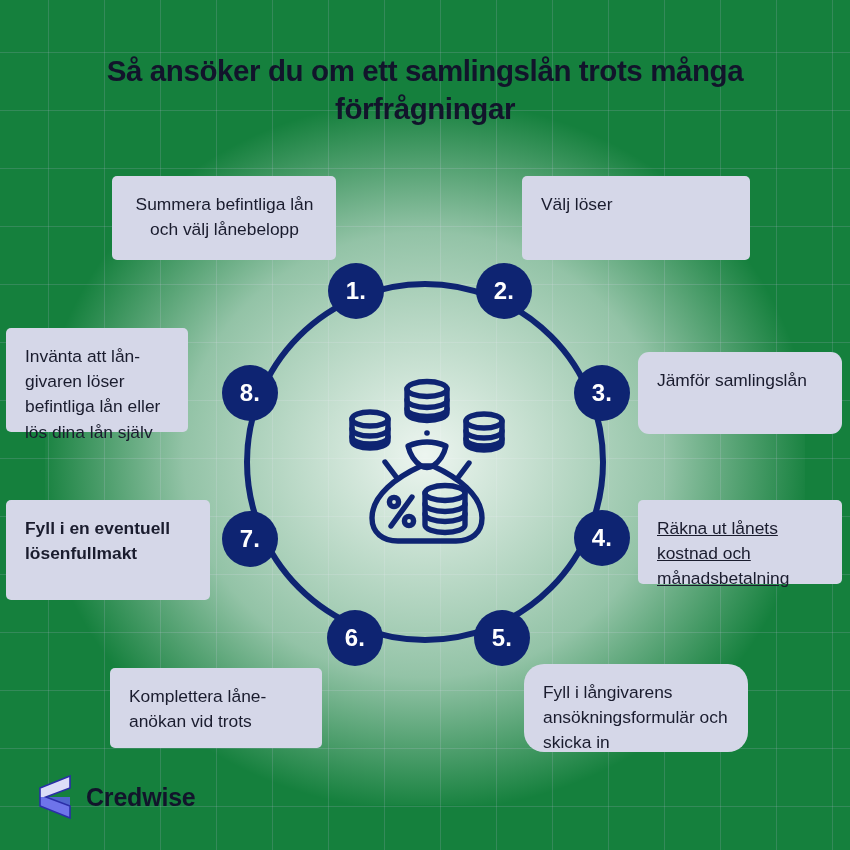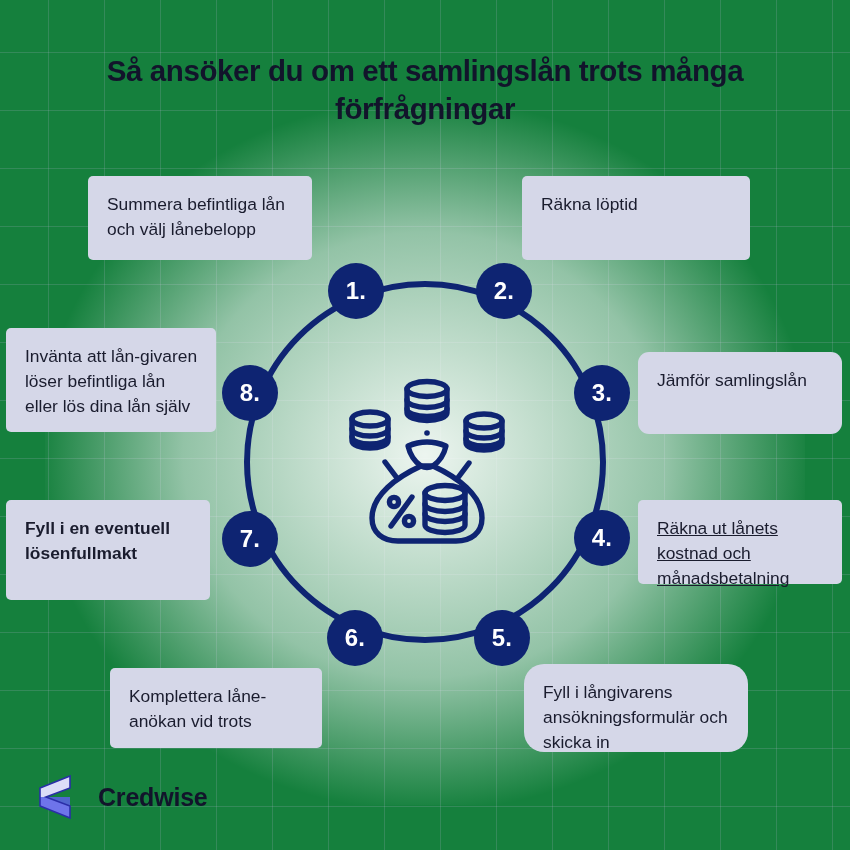--- a/index.html
+++ b/index.html
@@ -63,23 +63,23 @@
     background: #d5d7e8;
     border-radius: 5px;
     box-sizing: border-box;
     padding: 16px 18px 16px 19px;
     font-size: 17.4px;
     line-height: 1.45;
     color: #1a1c2e;
   }
   .card span { display: block; white-space: pre-line; }
 
-  .c1 { left: 88px;  top: 176px; width: 224px; height: 84px; }
+  .c1 { left: 112px;  top: 176px; width: 224px; height: 84px; text-align: center; }
   .c2 { left: 522px;  top: 176px; width: 228px; height: 84px; }
-  .c8 { left: 6px;    top: 328px; width: 210px; height: 104px; }
+  .c8 { left: 6px;    top: 328px; width: 182px; height: 104px; }
   .c3 { left: 638px;  top: 352px; width: 204px; height: 82px; border-radius: 11px; }
   .c7 { left: 6px;    top: 500px; width: 204px; height: 100px; font-weight: bold; }
   .c4 { left: 638px;  top: 500px; width: 204px; height: 84px; text-decoration: underline; }
   .c6 { left: 110px;  top: 668px; width: 212px; height: 80px; }
   .c5 { left: 524px;  top: 664px; width: 224px; height: 88px; border-radius: 20px; }
 
   
   #wheel {
     position: absolute;
     left: 219px;
@@ -122,21 +122,21 @@
     height: 175px;
   }
 
   
   #brand {
     position: absolute;
     left: 38px;
     top: 775px;
     display: flex;
     align-items: center;
-    gap: 26px;
+    gap: 14px;
   }
   #brand-mark { width: 34px; height: 44px; display: block; }
   #brand-name {
     font-size: 25px;
     font-weight: bold;
     color: #12142b;
     letter-spacing: -0.2px;
   }
 </style>
 </head>
@@ -224,21 +224,21 @@
         <path d="M81 129 c0 4.1 9 7.5 20 7.5 s20-3.4 20-7.5"></path>
         <path d="M81 139 c0 4.1 9 7.5 20 7.5 s20-3.4 20-7.5"></path>
       </g>
     </svg>
   </div>
 
   <div class="card c1">
     <span>Summera befintliga lån och välj lånebelopp</span>
   </div>
   <div class="card c2">
-    <span>Räkna löptid</span>
+    <span>Välj löser</span>
   </div>
   <div class="card c3">
     <span>Jämför samlingslån</span>
   </div>
   <div class="card c4">
     <span>Räkna ut lånets kostnad och månadsbetalning</span>
   </div>
   <div class="card c5">
     <span>Fyll i långivarens ansökningsformulär och skicka in</span>
   </div>

